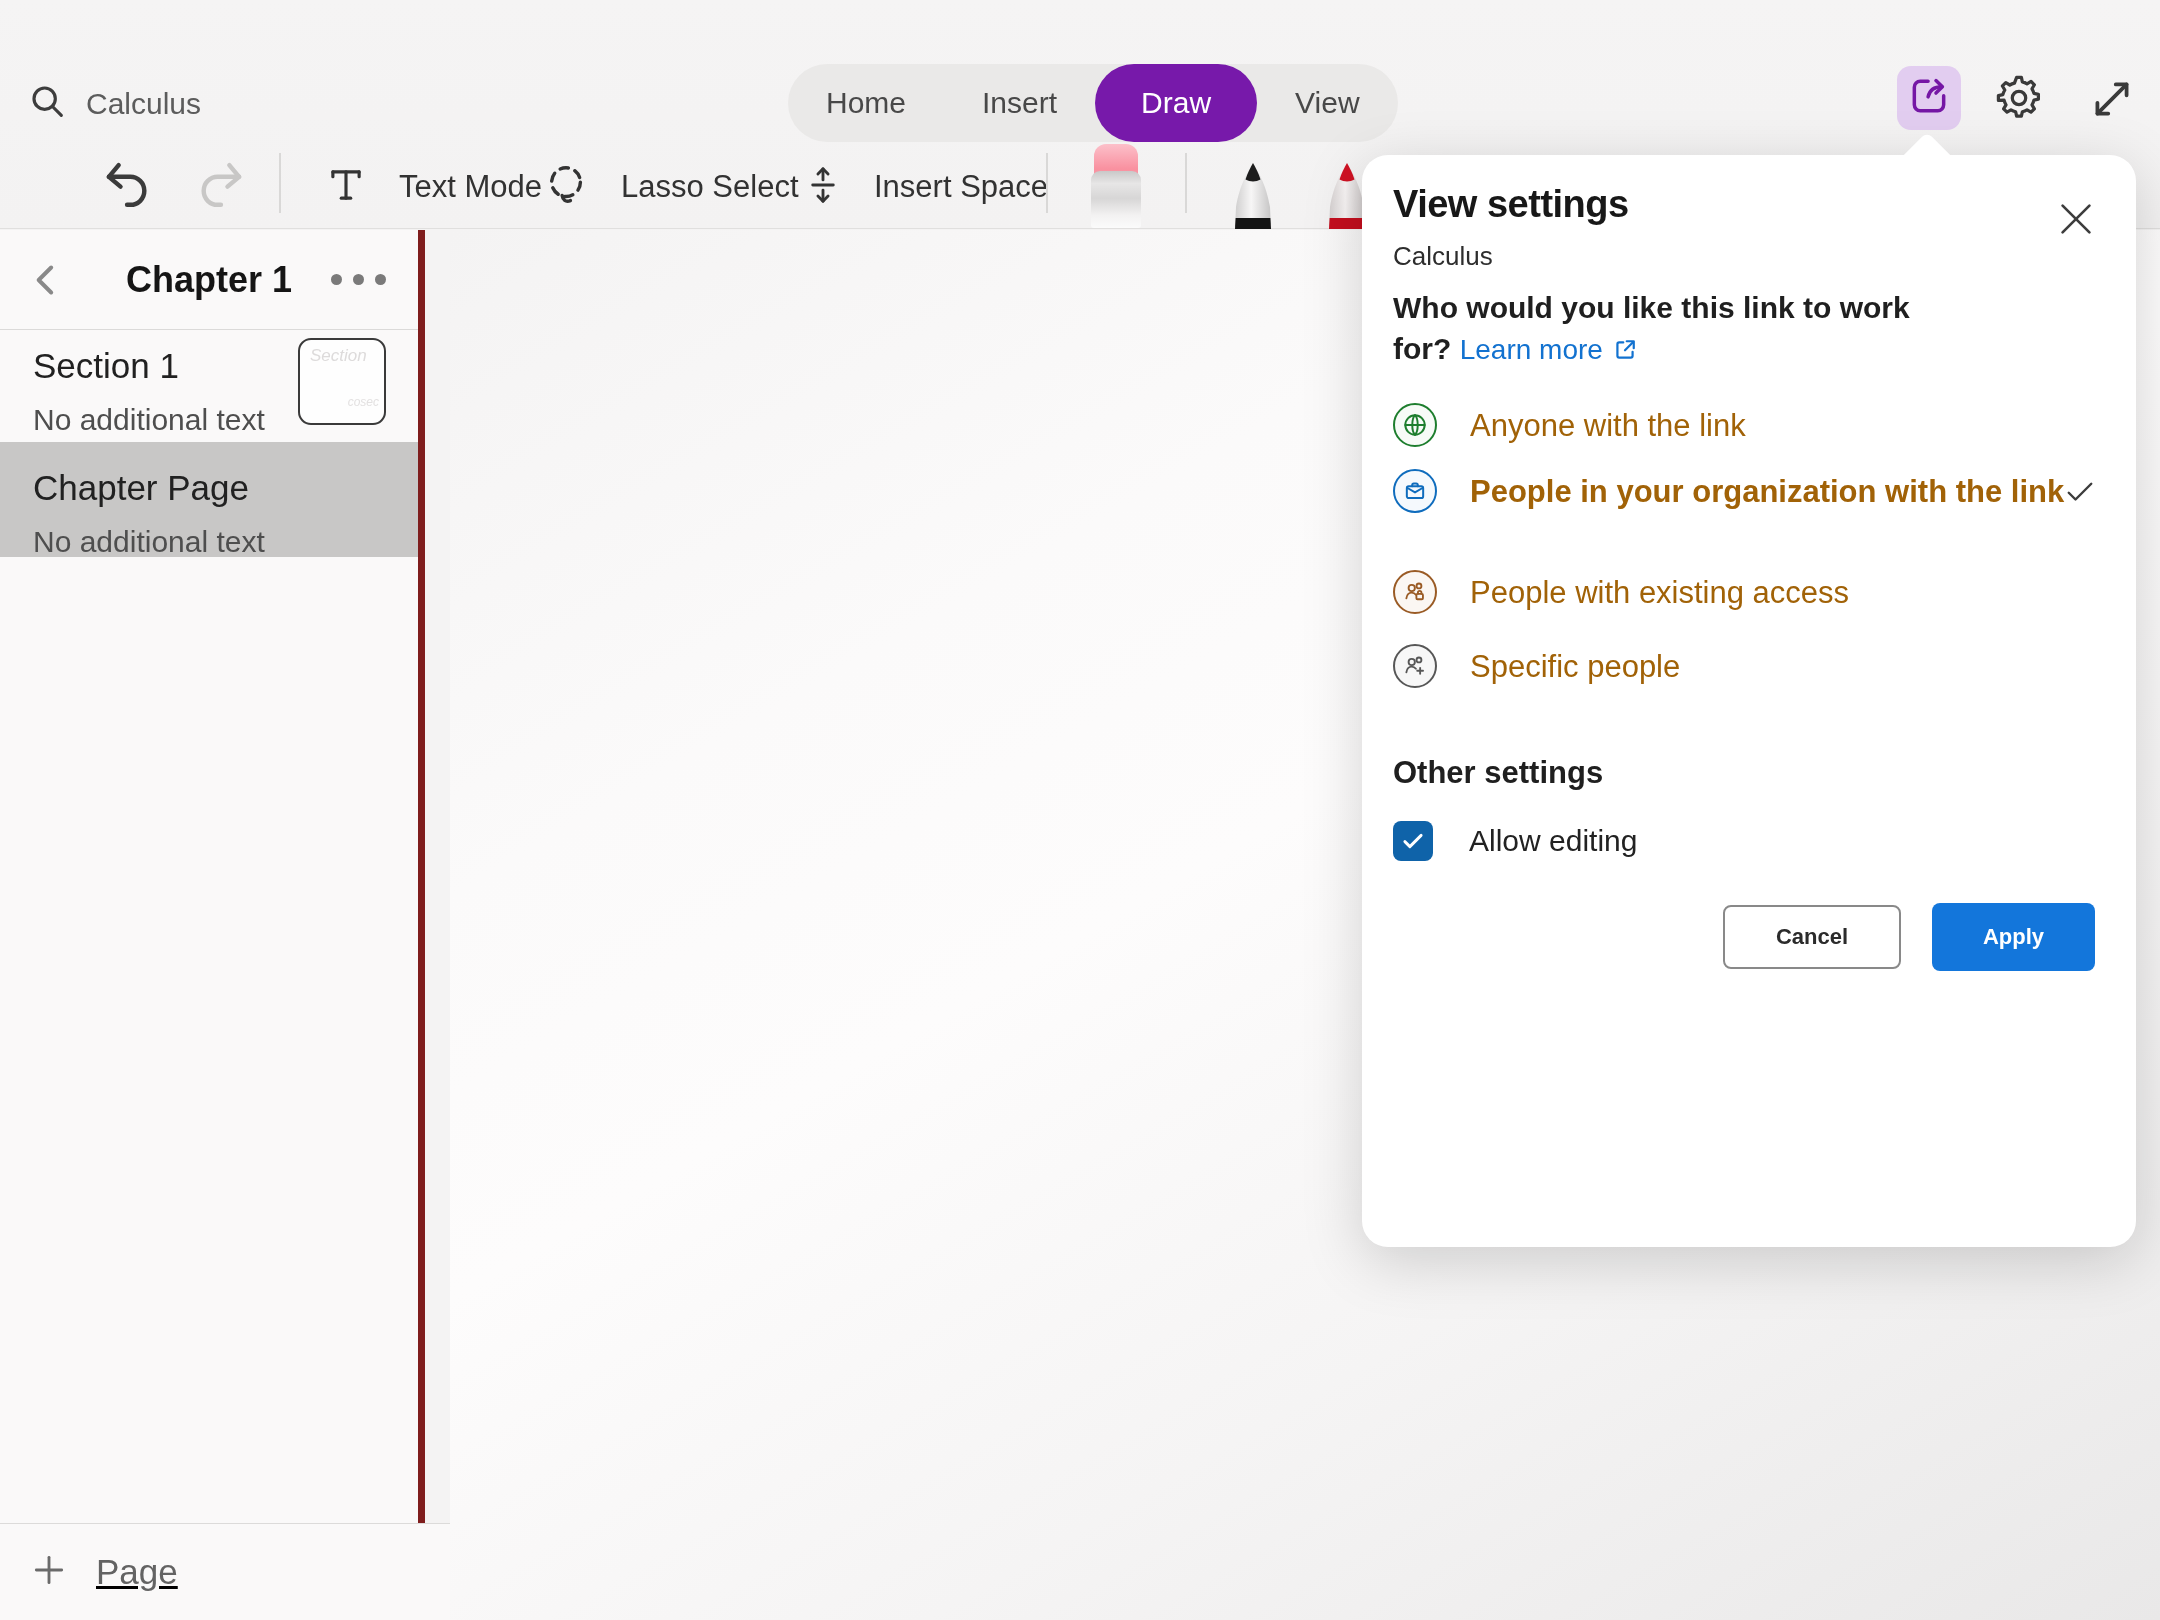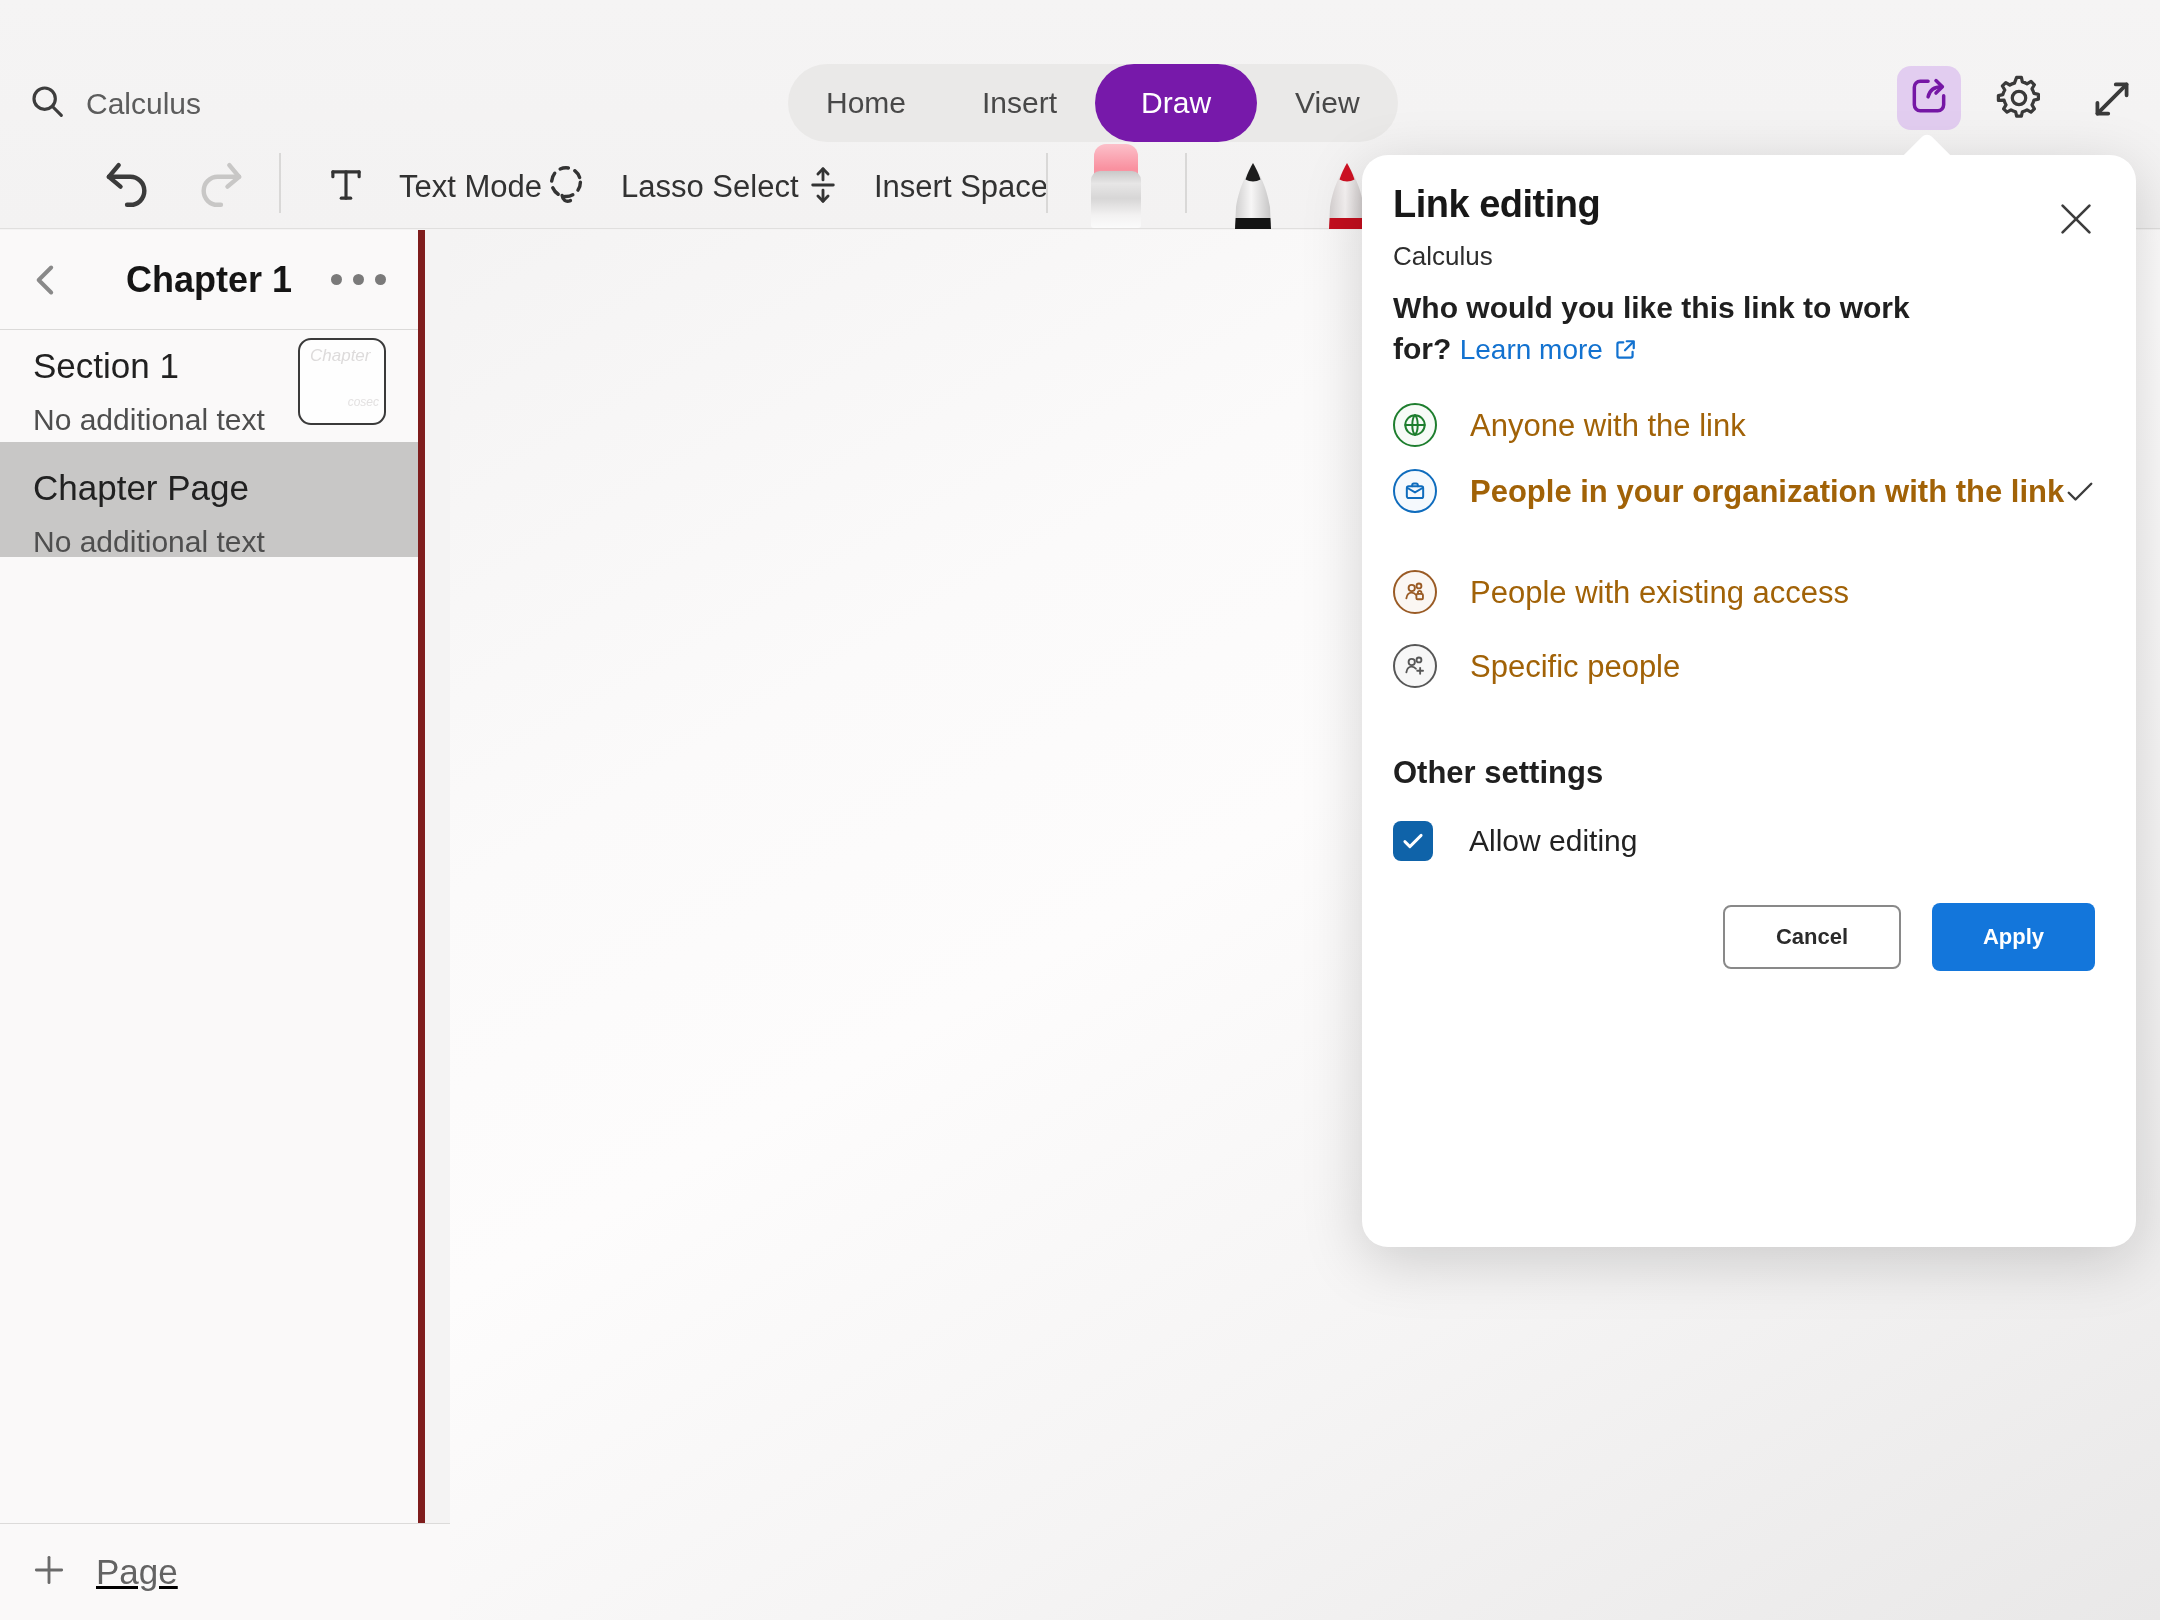--- a/index.html
+++ b/index.html
@@ -266,21 +266,21 @@
           <i></i>
           <i></i>
           <i></i>
         </span>
     </div>
 
     <div class="page-item">
       <div class="title">Section 1</div>
       <div class="sub">No additional text</div>
       <div class="thumb">
-        <span class="t1">Chapter</span>
+        <span class="t1">Section</span>
         <span class="t2">cosec</span>
       </div>
     </div>
 
     <div class="page-item selected">
       <div class="title">Chapter Page</div>
       <div class="sub">No additional text</div>
     </div>
   </div>
 
@@ -300,21 +300,21 @@
     <div class="dialog-caret"></div>
     <div class="dialog-inner">
 
       <div class="dlg-close">
         <svg width="46" height="46" viewBox="0 0 24 24" fill="none" stroke="#3d3d3d" stroke-width="1.4" stroke-linecap="round">
           <path d="M5 5 19 19"></path>
             <path d="M19 5 5 19"></path>
         </svg>
       </div>
 
-      <div class="dlg-title">Link editing</div>
+      <div class="dlg-title">View settings</div>
       <div class="dlg-sub">Calculus</div>
 
       <div class="dlg-question">
         <span>Who would you like this link to work for?</span>
         <a class="learn-more"><span>Learn more</span><svg width="28" height="28" viewBox="0 0 24 24" fill="none" stroke="#1272D0" stroke-width="1.9" stroke-linecap="round" stroke-linejoin="round">
               <path d="M10.5 5.5H7A1.5 1.5 0 0 0 5.5 7v10A1.5 1.5 0 0 0 7 18.5h10a1.5 1.5 0 0 0 1.5-1.5v-3.5"></path>
               <path d="M13.5 4.5h6v6"></path>
               <path d="M19 5.2 12 12.2"></path>
             </svg></a>
       </div>

